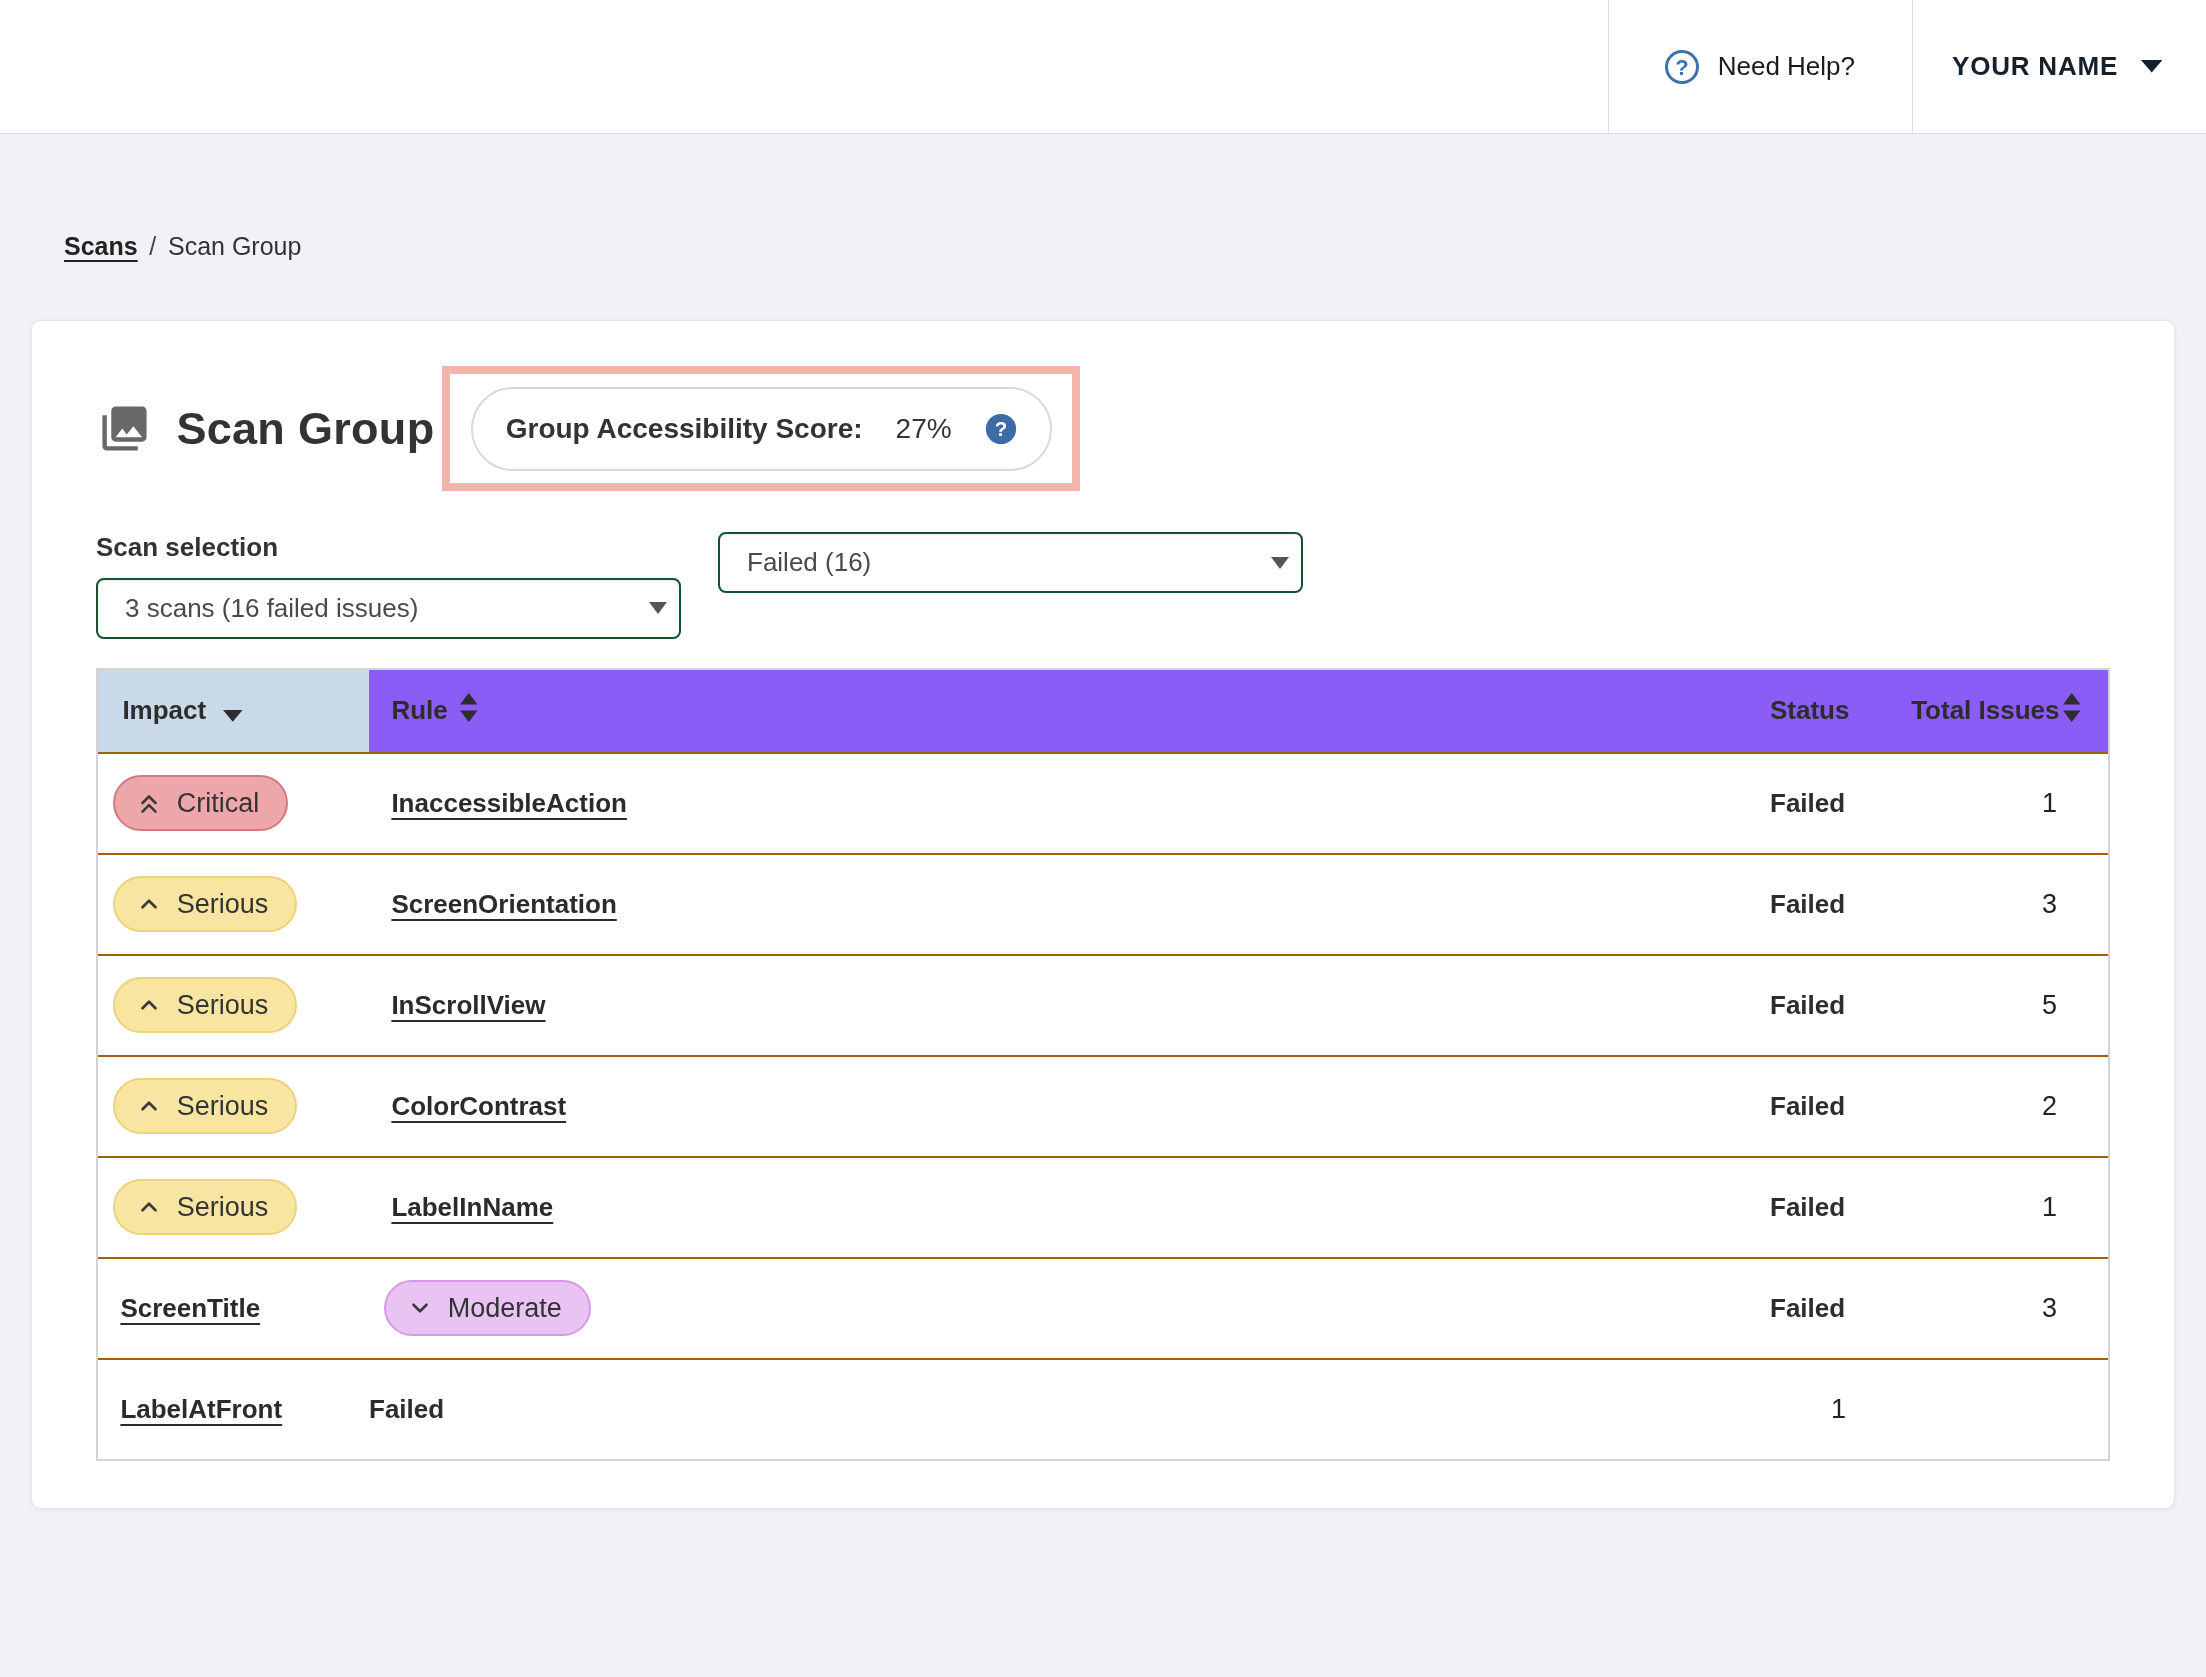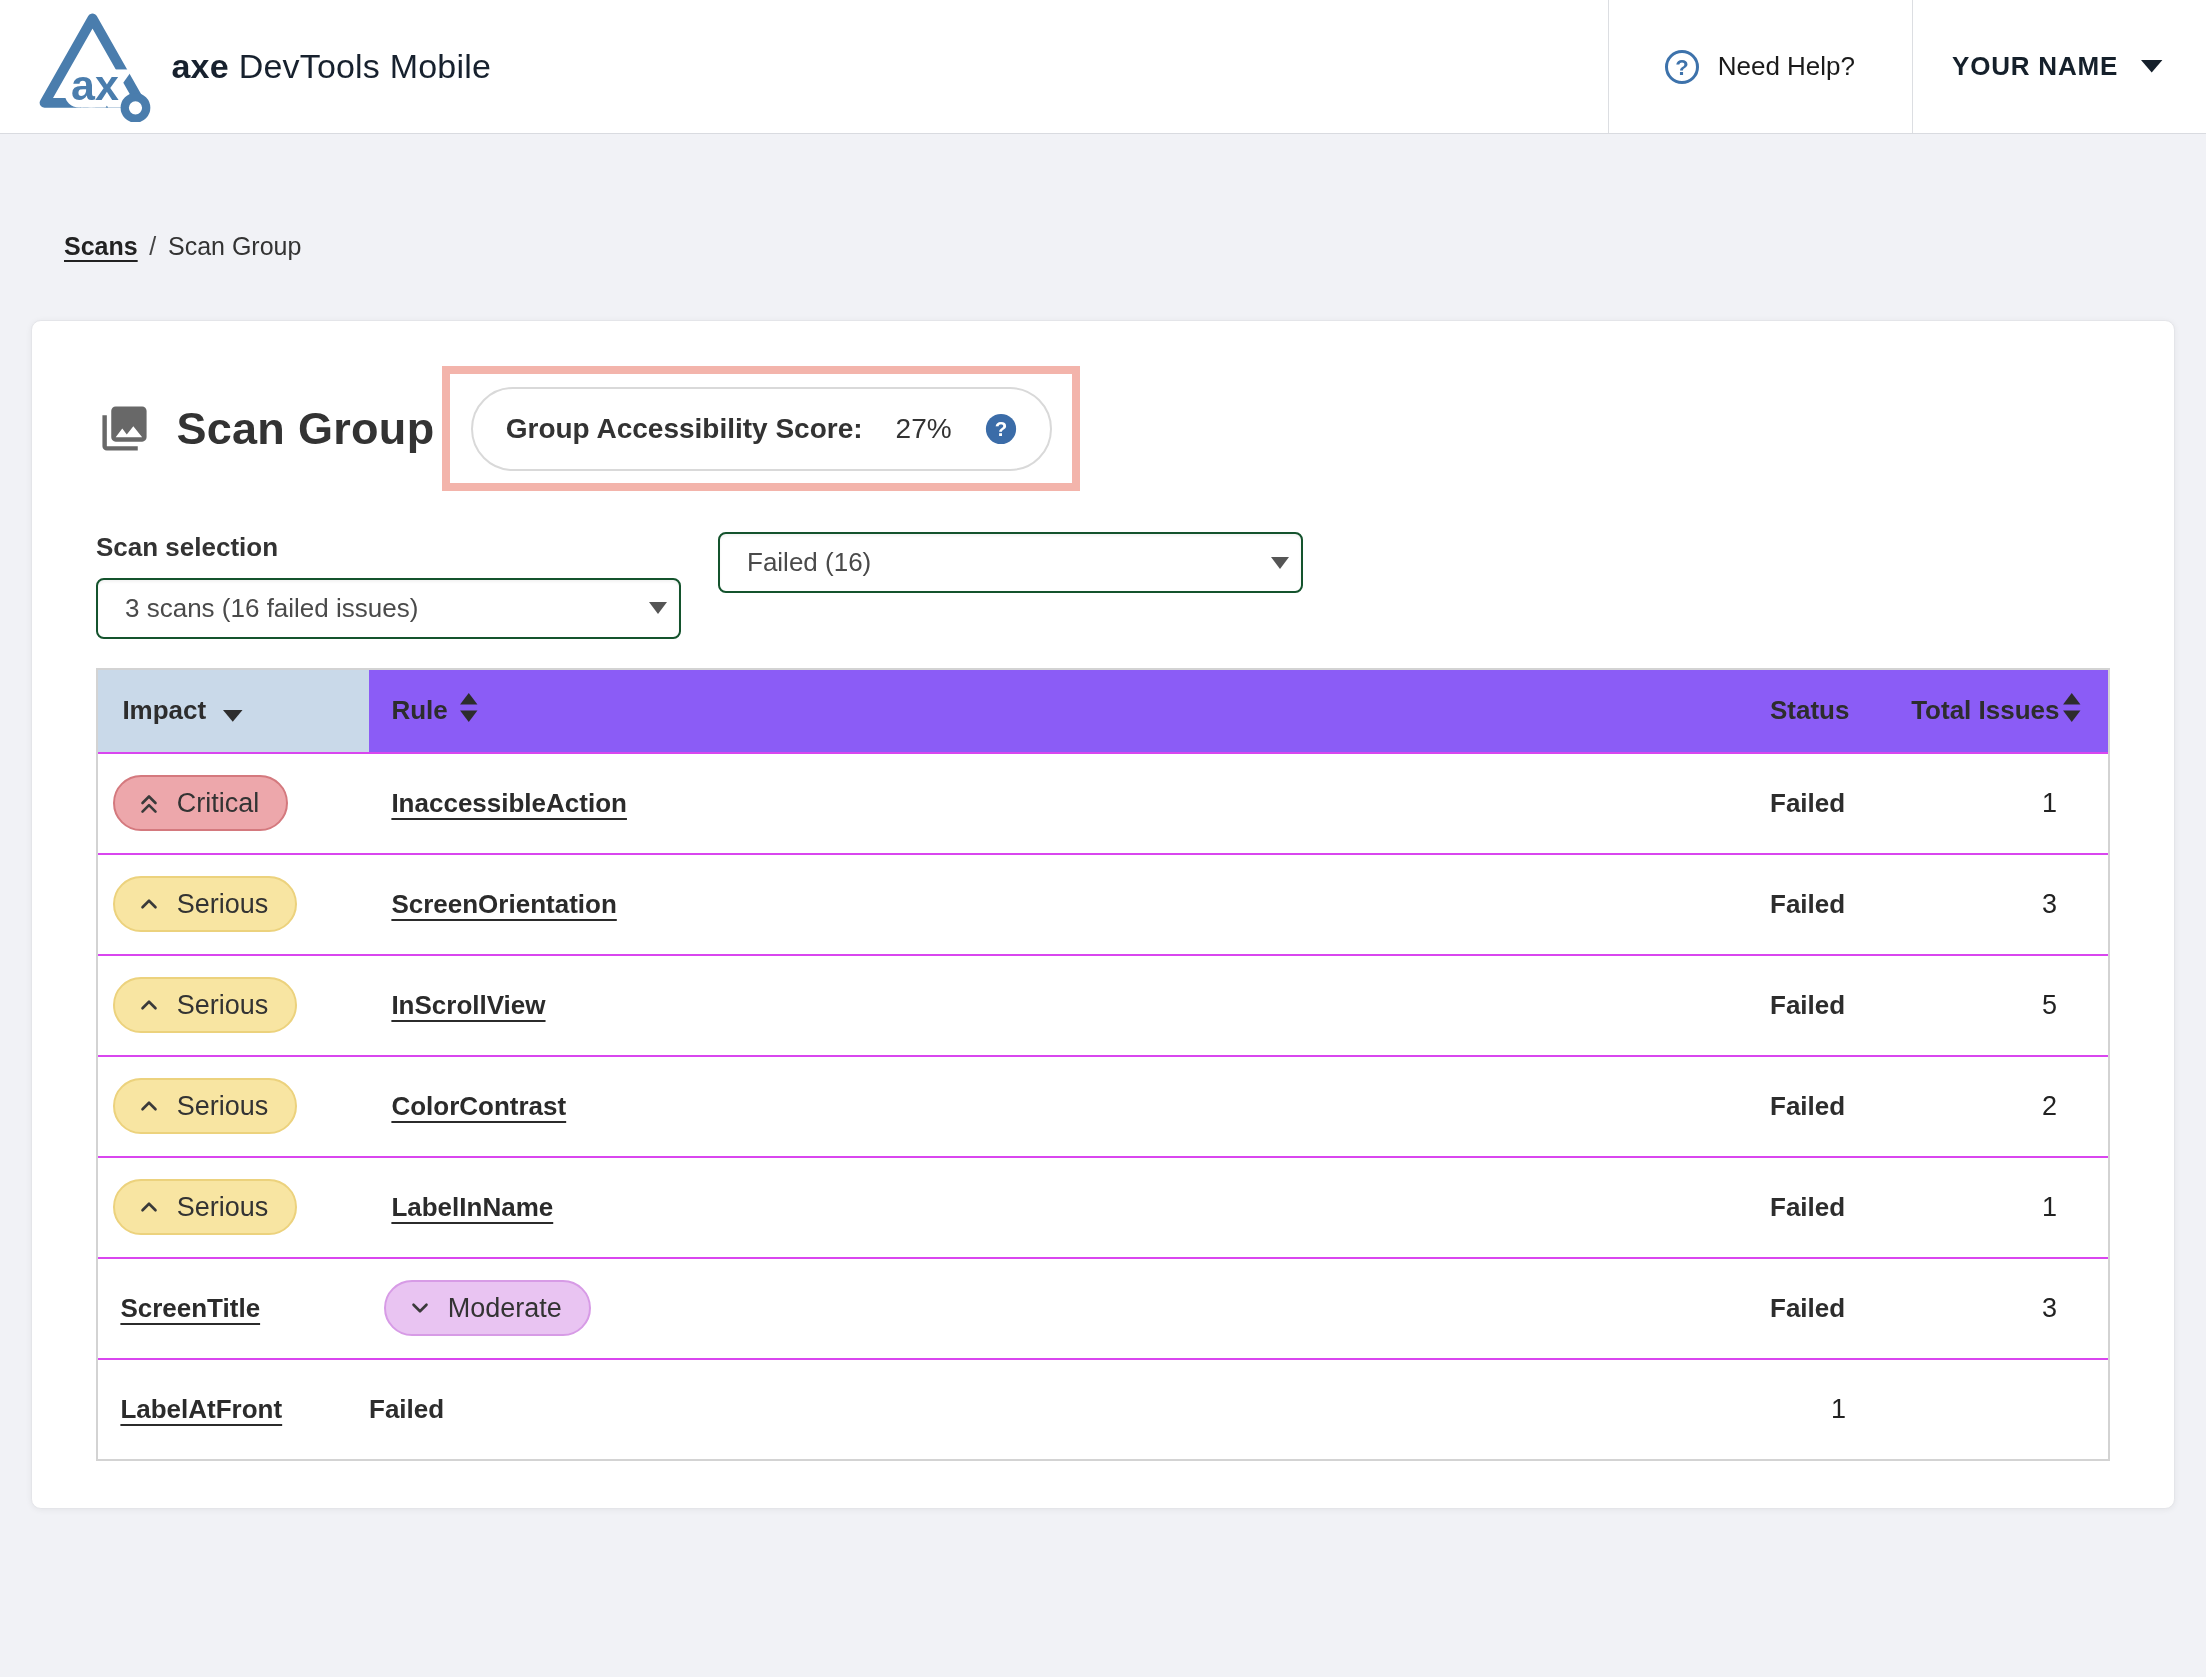--- a/index.html
+++ b/index.html
@@ -125,21 +125,21 @@
   }
   .th { display: flex; align-items: center; cursor: pointer; }
   .th-impact {
     background: #c9d9e9;
     height: 100%; padding-left: 24.4px; gap: 15.6px;
   }
   .th-rule { padding-left: 22.4px; gap: 11.7px; }
   .th-total { justify-content: flex-end; padding-right: 27px; gap: 2px; }
   .sort-desc svg { display: block; margin-top: 9.8px; }
 
-  .trow { height: 101px; border-top: 2px solid #d946ef; }
+  .trow { height: 101px; border-top: 2px solid #a16207; }
   .td-impact { padding-left: 14.6px; }
   .badge {
     display: inline-flex; align-items: center; gap: 14.6px;
     height: 56px; border-radius: 29px;
     padding: 0 27px 0 21.5px;
     font-size: 27px; color: #333;
     border: 2px solid transparent;
   }
   .badge.critical { background: #eda7ab; border-color: #d4797e; }
   .badge.serious  { background: #f8e5a2; border-color: #ecd27d; }
@@ -155,28 +155,20 @@
     text-decoration-thickness: 2.4px;
     cursor: pointer;
   }
   .td-status { font-size: 26px; font-weight: 700; color: #2d2d2d; }
   .td-total { text-align: right; padding-right: 51px; font-size: 27px; color: #222; }
 </style>
 </head>
 <body>
 
 <header class="app-header">
-  <div class="brand">
-    <svg class="axe-logo" width="119" height="111" viewBox="0 0 72 66">
-      <path d="M36 4 L65 55 L7 55 Z" fill="none" stroke="#4a7dad" stroke-width="6" stroke-linejoin="round"></path>
-      <text x="23" y="53" font-size="26" font-weight="700" fill="#4a7dad" stroke="#ffffff" stroke-width="9" paint-order="stroke" font-family="Liberation Sans, sans-serif">ax</text>
-      <circle cx="62" cy="58" r="6.5" fill="#ffffff" stroke="#4a7dad" stroke-width="5"></circle>
-    </svg>
-    <div class="brand-text"><b>axe</b><span>DevTools Mobile</span></div>
-  </div>
   <div class="hdr-spacer"></div>
   <div class="hdr-sec hdr-help">
     <svg class="q-outline" width="36" height="36" viewBox="0 0 36 36">
       <circle cx="18" cy="18" r="15.5" fill="none" stroke="#3d72ab" stroke-width="3"></circle>
       <text x="18" y="26" text-anchor="middle" font-size="22" font-weight="700" fill="#3d72ab" font-family="Liberation Sans, sans-serif">?</text>
     </svg>
     <span class="label">Need Help?</span>
   </div>
   <div class="hdr-sec hdr-user">
     <span class="label">YOUR NAME</span>

